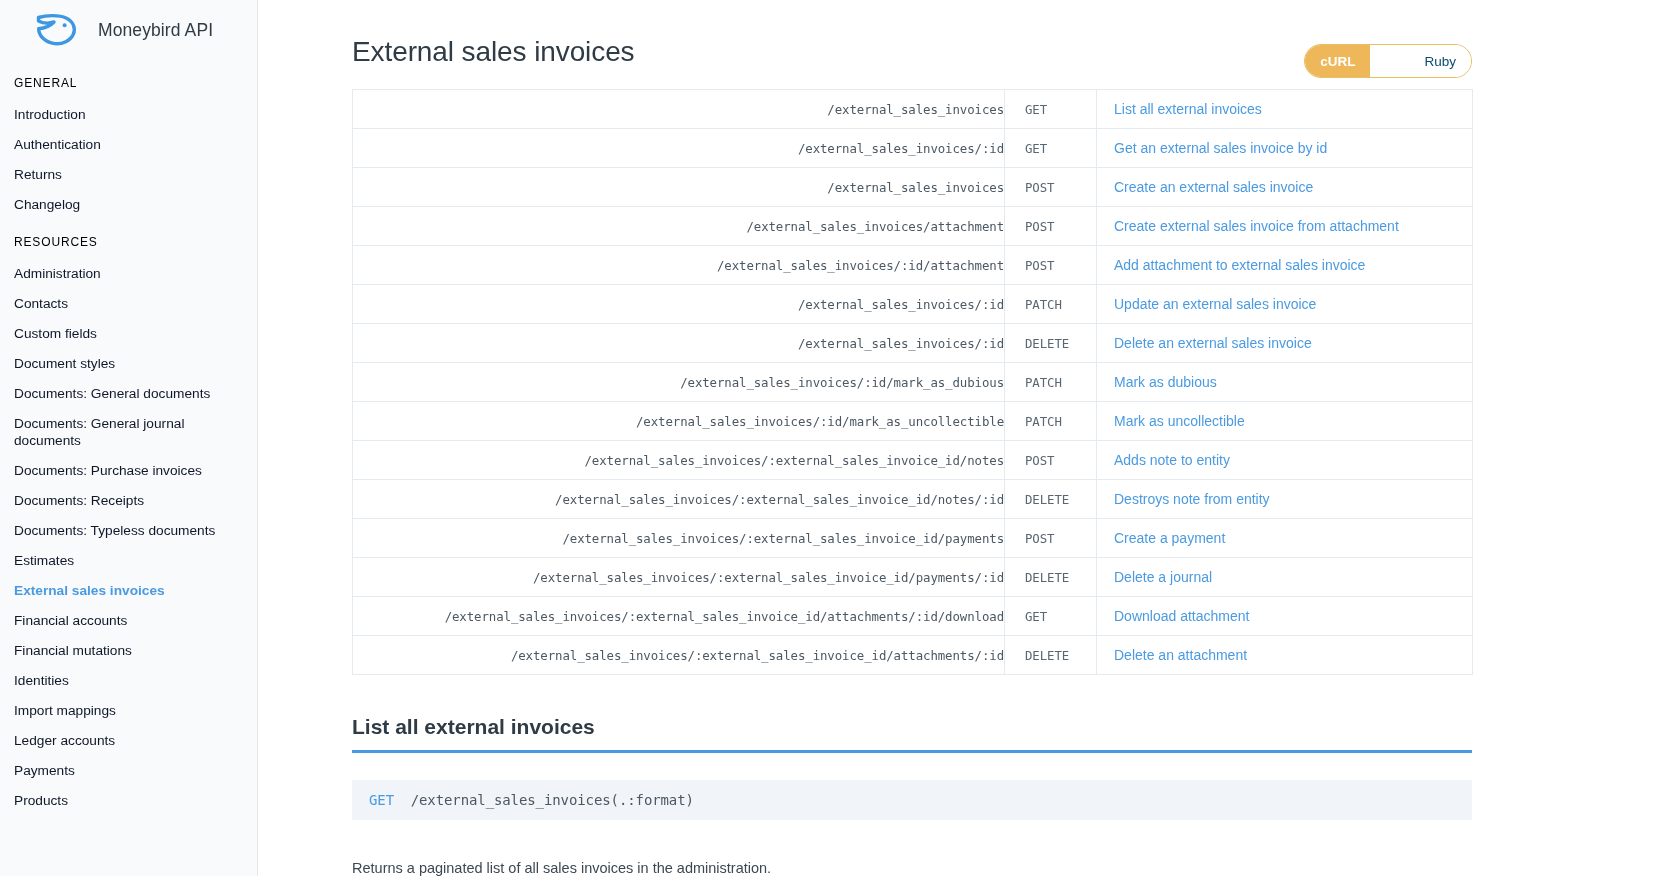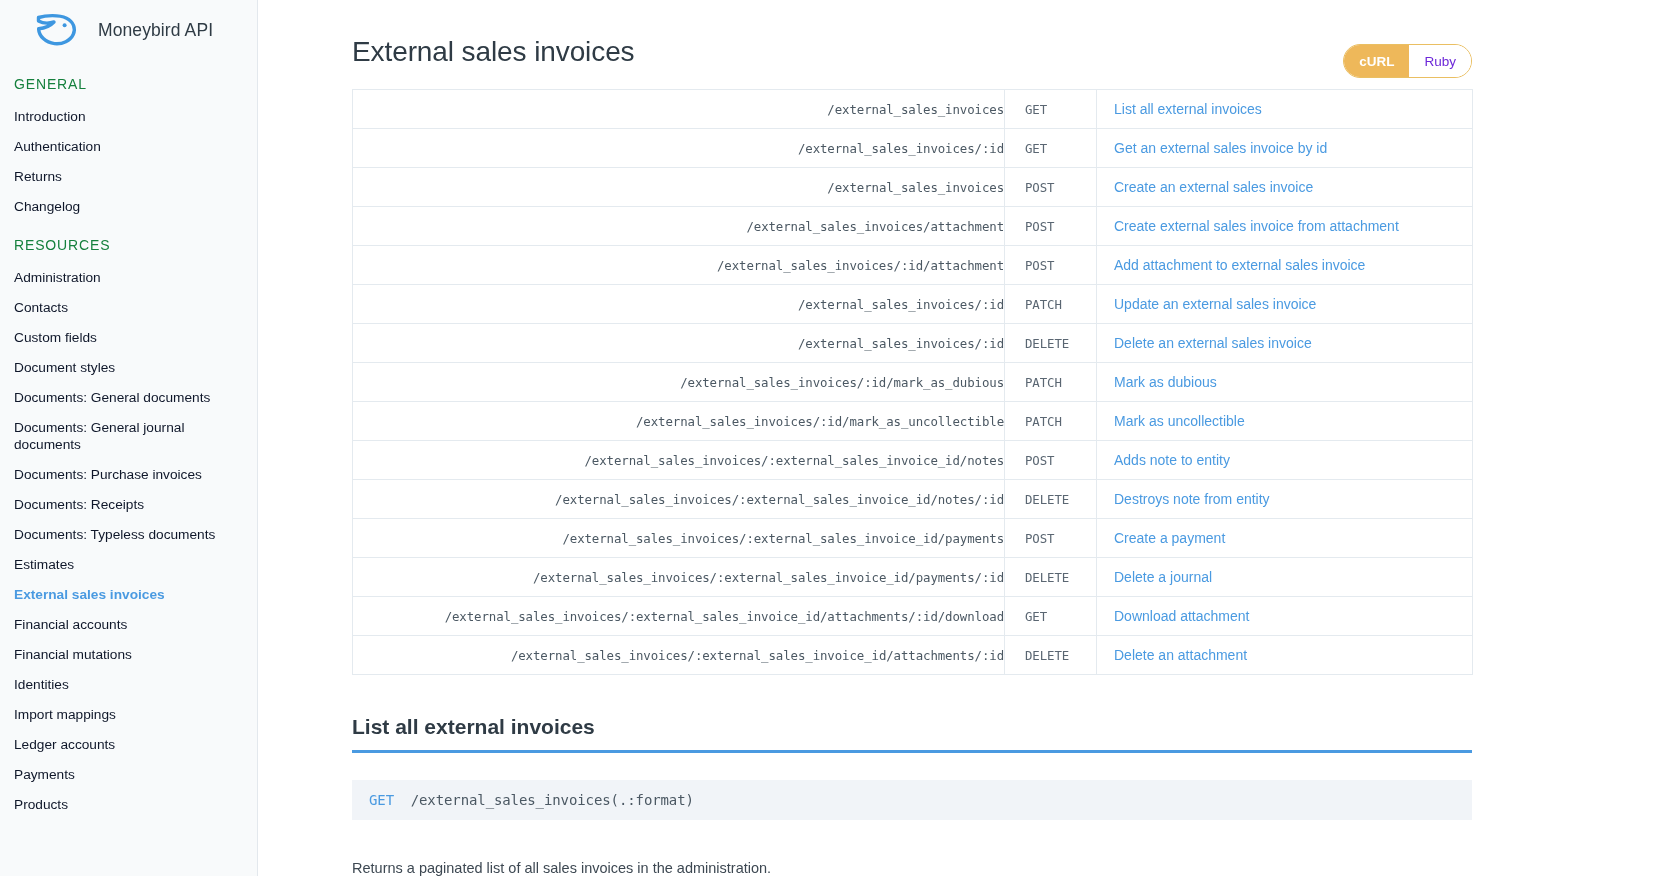--- a/index.html
+++ b/index.html
@@ -35,23 +35,23 @@
   .brand-title {
     font-size: 17.5px;
     color: #2f3b45;
     font-weight: 400;
     letter-spacing: .1px;
     white-space: nowrap;
   }
 
   .nav-group { padding: 0 0 4px 0; }
   .nav-heading {
-    font-size: 14px;
+    font-size: 12px;
     letter-spacing: .85px;
-    color: #15803d;
+    color: #000000;
     font-weight: 400;
     padding: 12px 0 9px 14px;
     text-transform: uppercase;
   }
   .nav-item {
     display: block;
     font-size: 13.7px;
     line-height: 17px;
     color: #0f172a;
     padding: 6.5px 18px 6.5px 14px;
@@ -90,27 +90,28 @@
 
   
   .lang-toggle {
     display: inline-flex;
     border: 1px solid #eabf62;
     border-radius: 18px;
     overflow: hidden;
     height: 34px;
     margin-top: 14px;
     background: #fff;
+    gap: 39px;
   }
   .lang-btn {
     display: flex; align-items: center; justify-content: center;
     min-width: 60px;
     padding: 0 15px;
     font-size: 13.5px;
-    color: #6d28d9;
+    color: #0c4a6e;
     background: #fff;
     border: 0;
     cursor: pointer;
     font-family: inherit;
   }
   .lang-btn.active {
     background: #eeb85a;
     color: #ffffff;
     font-weight: bold;
   }

